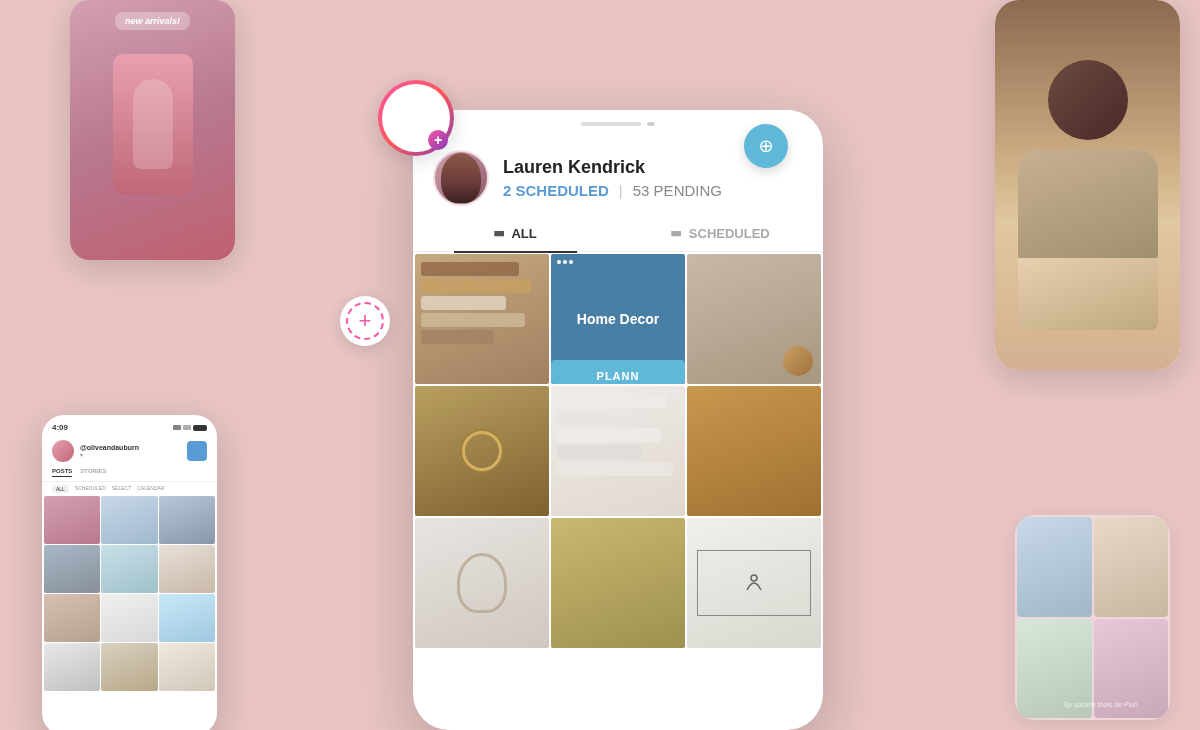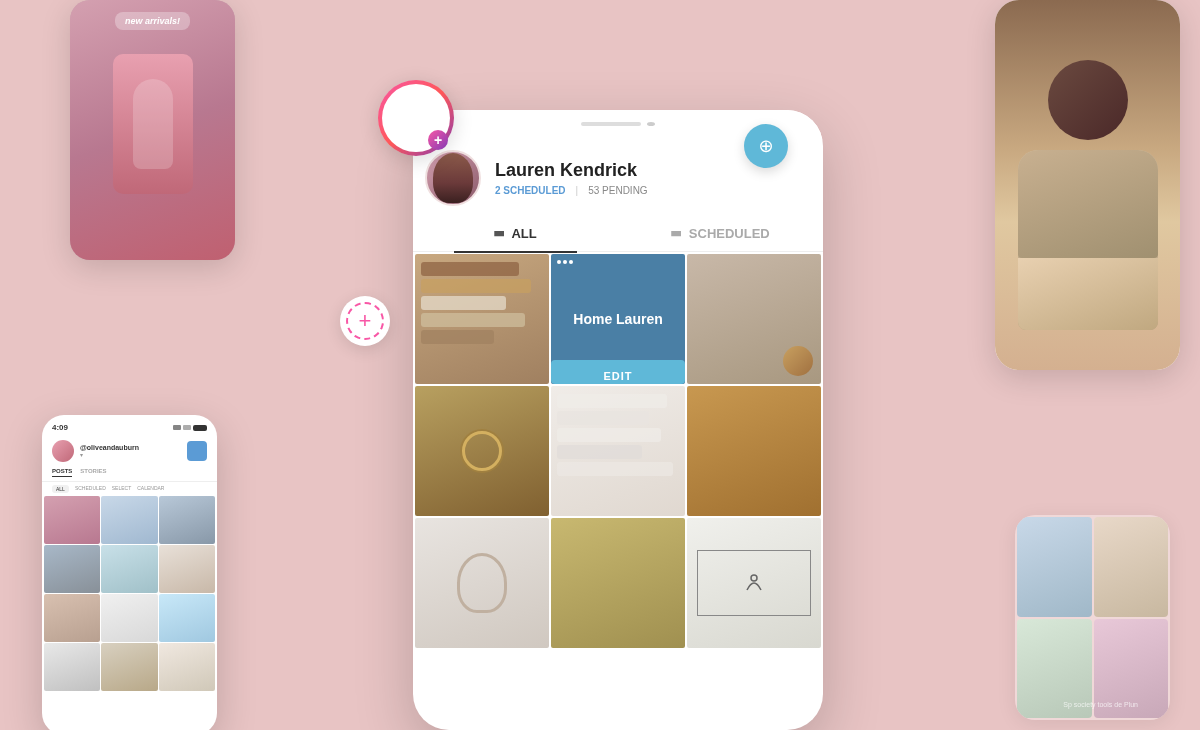--- a/index.html
+++ b/index.html
@@ -192,21 +192,21 @@
       height: 4px;
       background: #ddd;
       border-radius: 2px;
     }
     .notch-pill-long { width: 60px; }
     .notch-pill-short { width: 8px; background: #ccc; border-radius: 50%; }
     .phone-center-profile {
       display: flex;
       align-items: center;
       gap: 14px;
-      padding: 12px 12px 10px;
+      padding: 12px 20px 10px;
     }
     .profile-avatar-main {
       width: 56px;
       height: 56px;
       border-radius: 50%;
       background: linear-gradient(135deg, #d4a0b0 0%, #8b5a6a 100%);
       border: 2px solid #f0e0e0;
       flex-shrink: 0;
       display: flex;
       align-items: center;
@@ -226,21 +226,21 @@
     }
     .profile-name-main {
       font-size: 18px;
       font-weight: 700;
       color: #222;
     }
     .profile-stats {
       display: flex;
       align-items: center;
       gap: 10px;
-      font-size: 10px;
+      font-size: 15px;
       color: #666;
     }
     .stat-scheduled { color: #5b9bd5; font-weight: 600; }
     .stat-divider { color: #ccc; }
     .stat-pending { color: #888; }
 
     
     .phone-center-tabs {
       display: flex;
       border-bottom: 1.5px solid #eee;
@@ -616,22 +616,22 @@
         <div class="clothes-item" style="background:#d0c0a0;width:85%"></div>
         <div class="clothes-item" style="background:#a08060;width:60%"></div>
       </div>
     </div>
     <div class="grid-cell-center cell-blue-overlay">
       <div class="dots-menu">
         <div class="dot-menu-item"></div>
         <div class="dot-menu-item"></div>
         <div class="dot-menu-item"></div>
       </div>
-      <div class="home-decor-label">Home Lauren</div>
-      <div class="edit-button">EDIT</div>
+      <div class="home-decor-label">Home Decor</div>
+      <div class="edit-button">PLANN</div>
     </div>
     <div class="grid-cell-center cell-fabric">
       <div style="width:100%;height:100%;background:linear-gradient(160deg,#c8b8a8 0%,#a89880 100%);display:flex;align-items:flex-end;justify-content:flex-end;padding:8px">
         <div style="width:30px;height:30px;background:linear-gradient(135deg,#c8a060,#a07040);border-radius:50%"></div>
       </div>
     </div>
 
     <div class="grid-cell-center cell-jewelry">
       <div style="width:100%;height:100%;background:linear-gradient(160deg,#b8a060 0%,#806030 100%);display:flex;align-items:center;justify-content:center">
         <div style="width:40px;height:40px;border:3px solid #d4b060;border-radius:50%;box-shadow:0 0 0 2px #a08040"></div>

